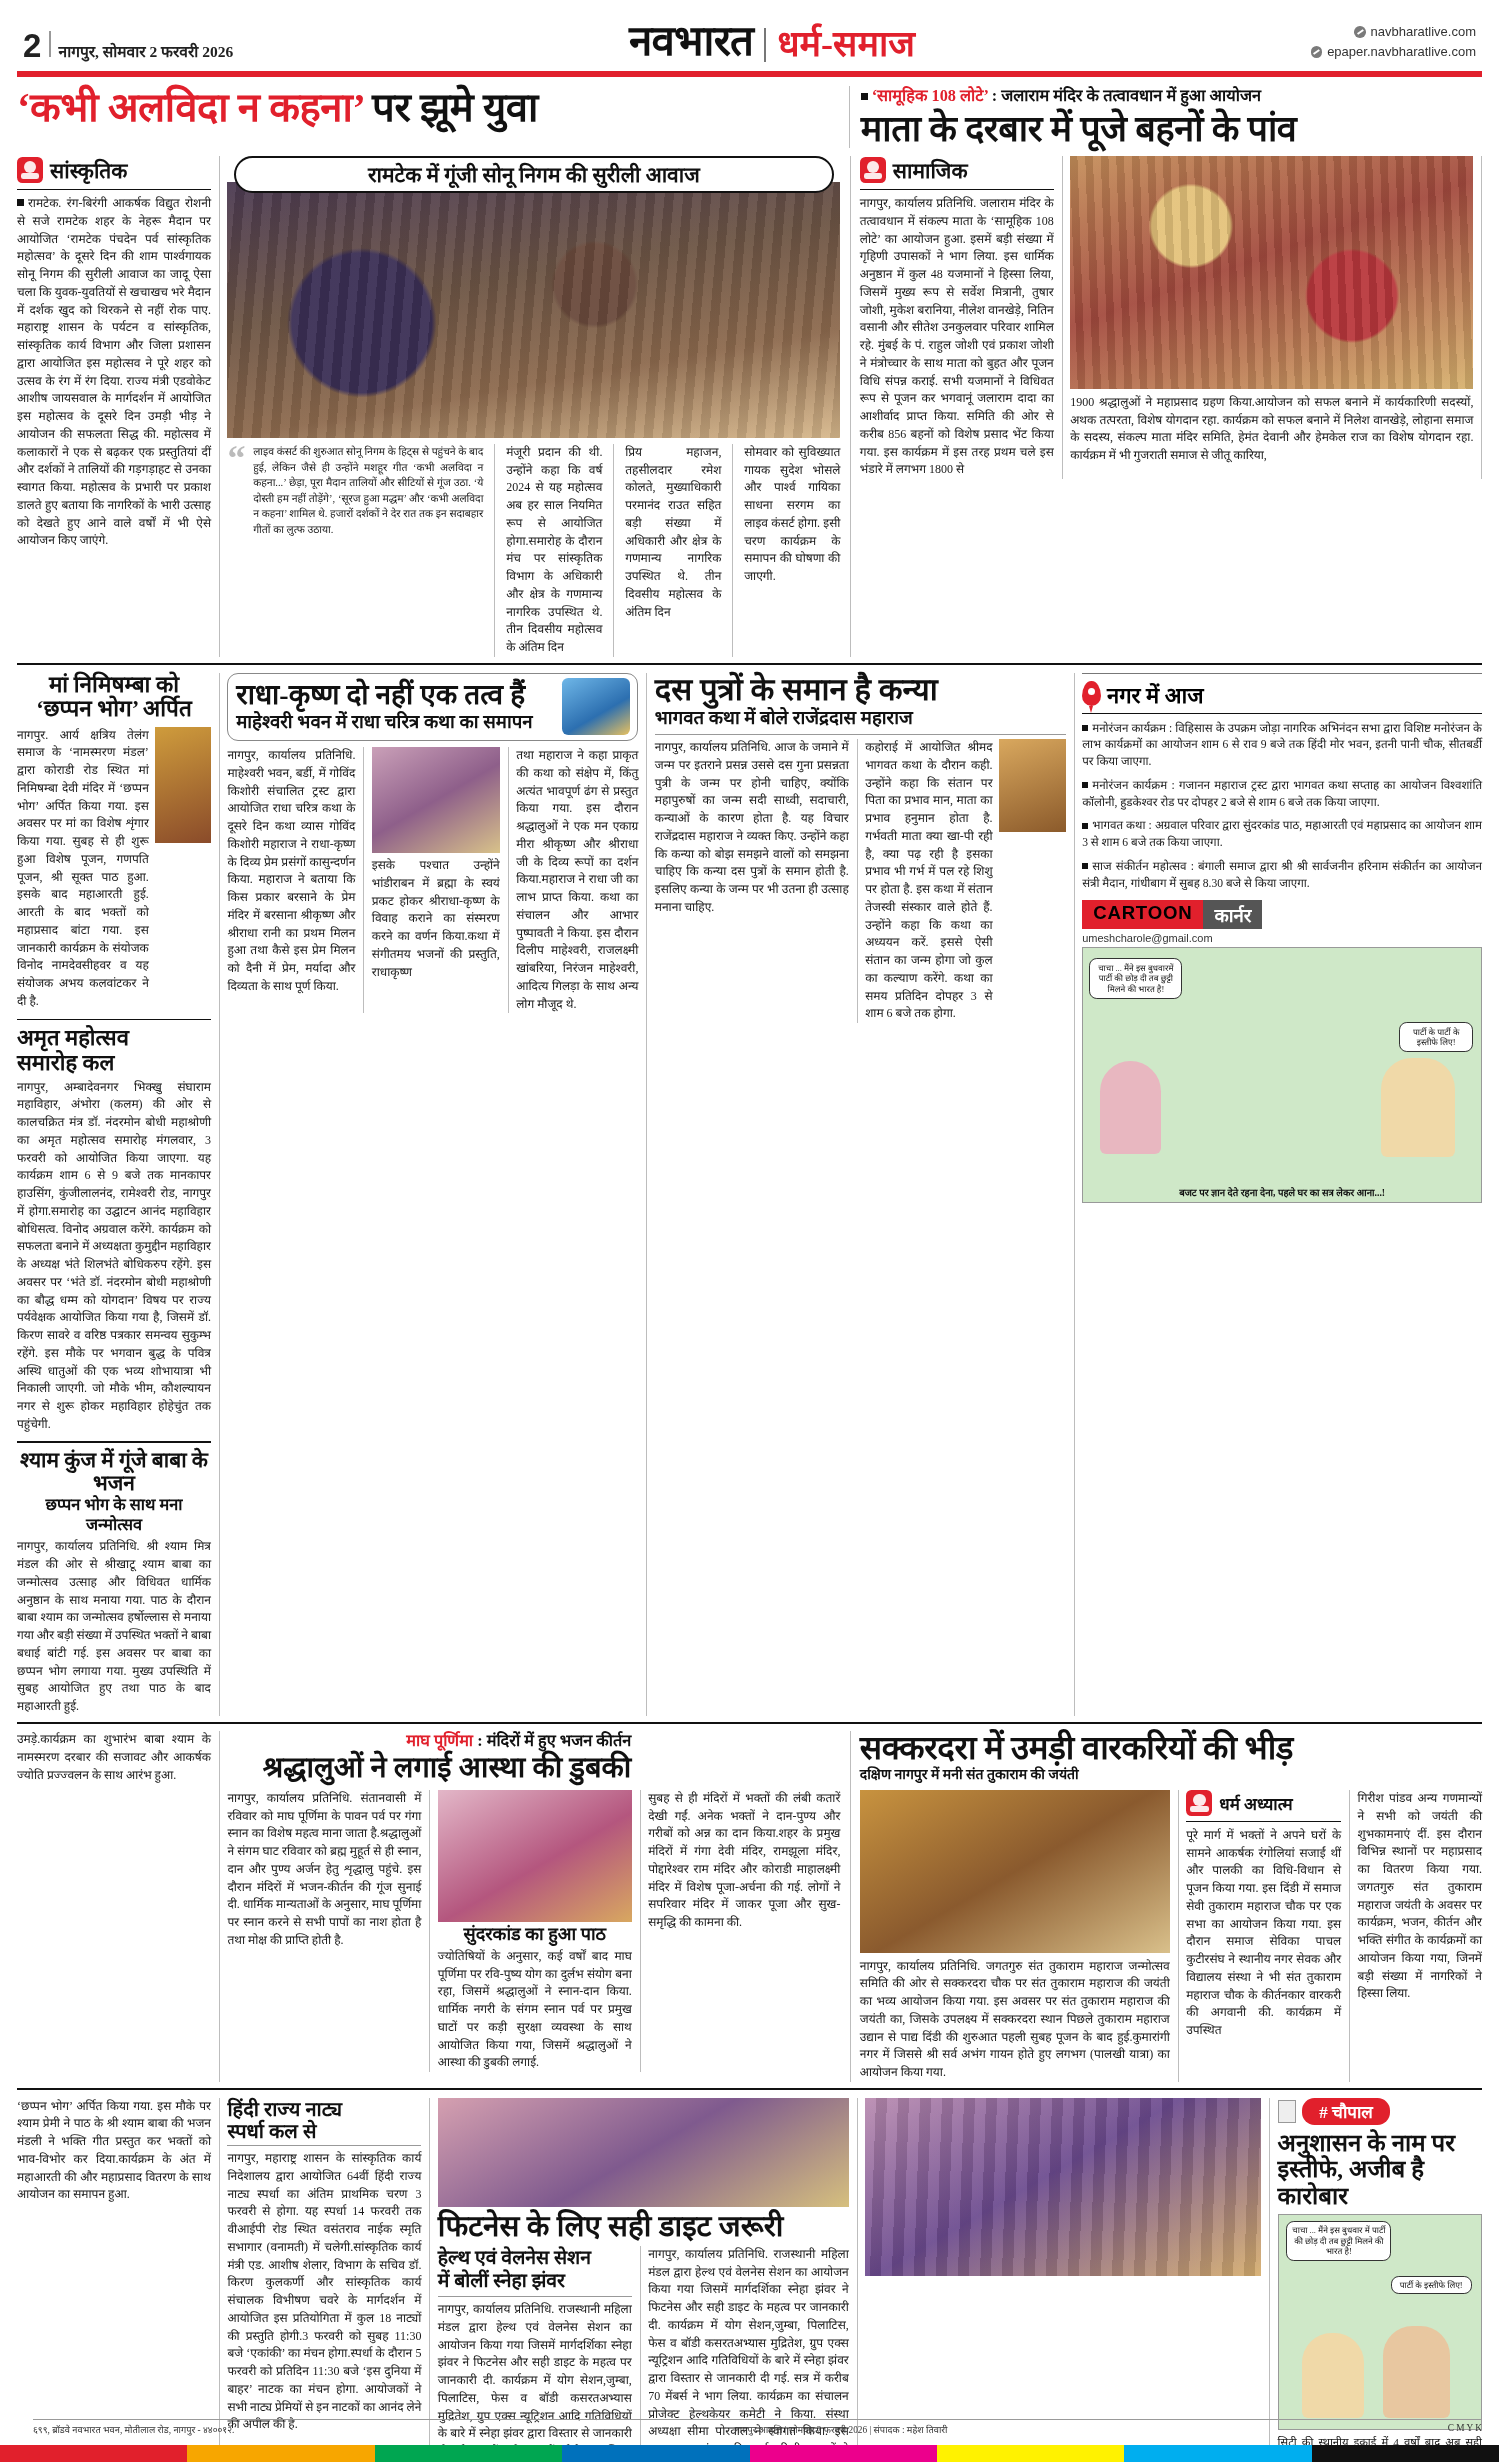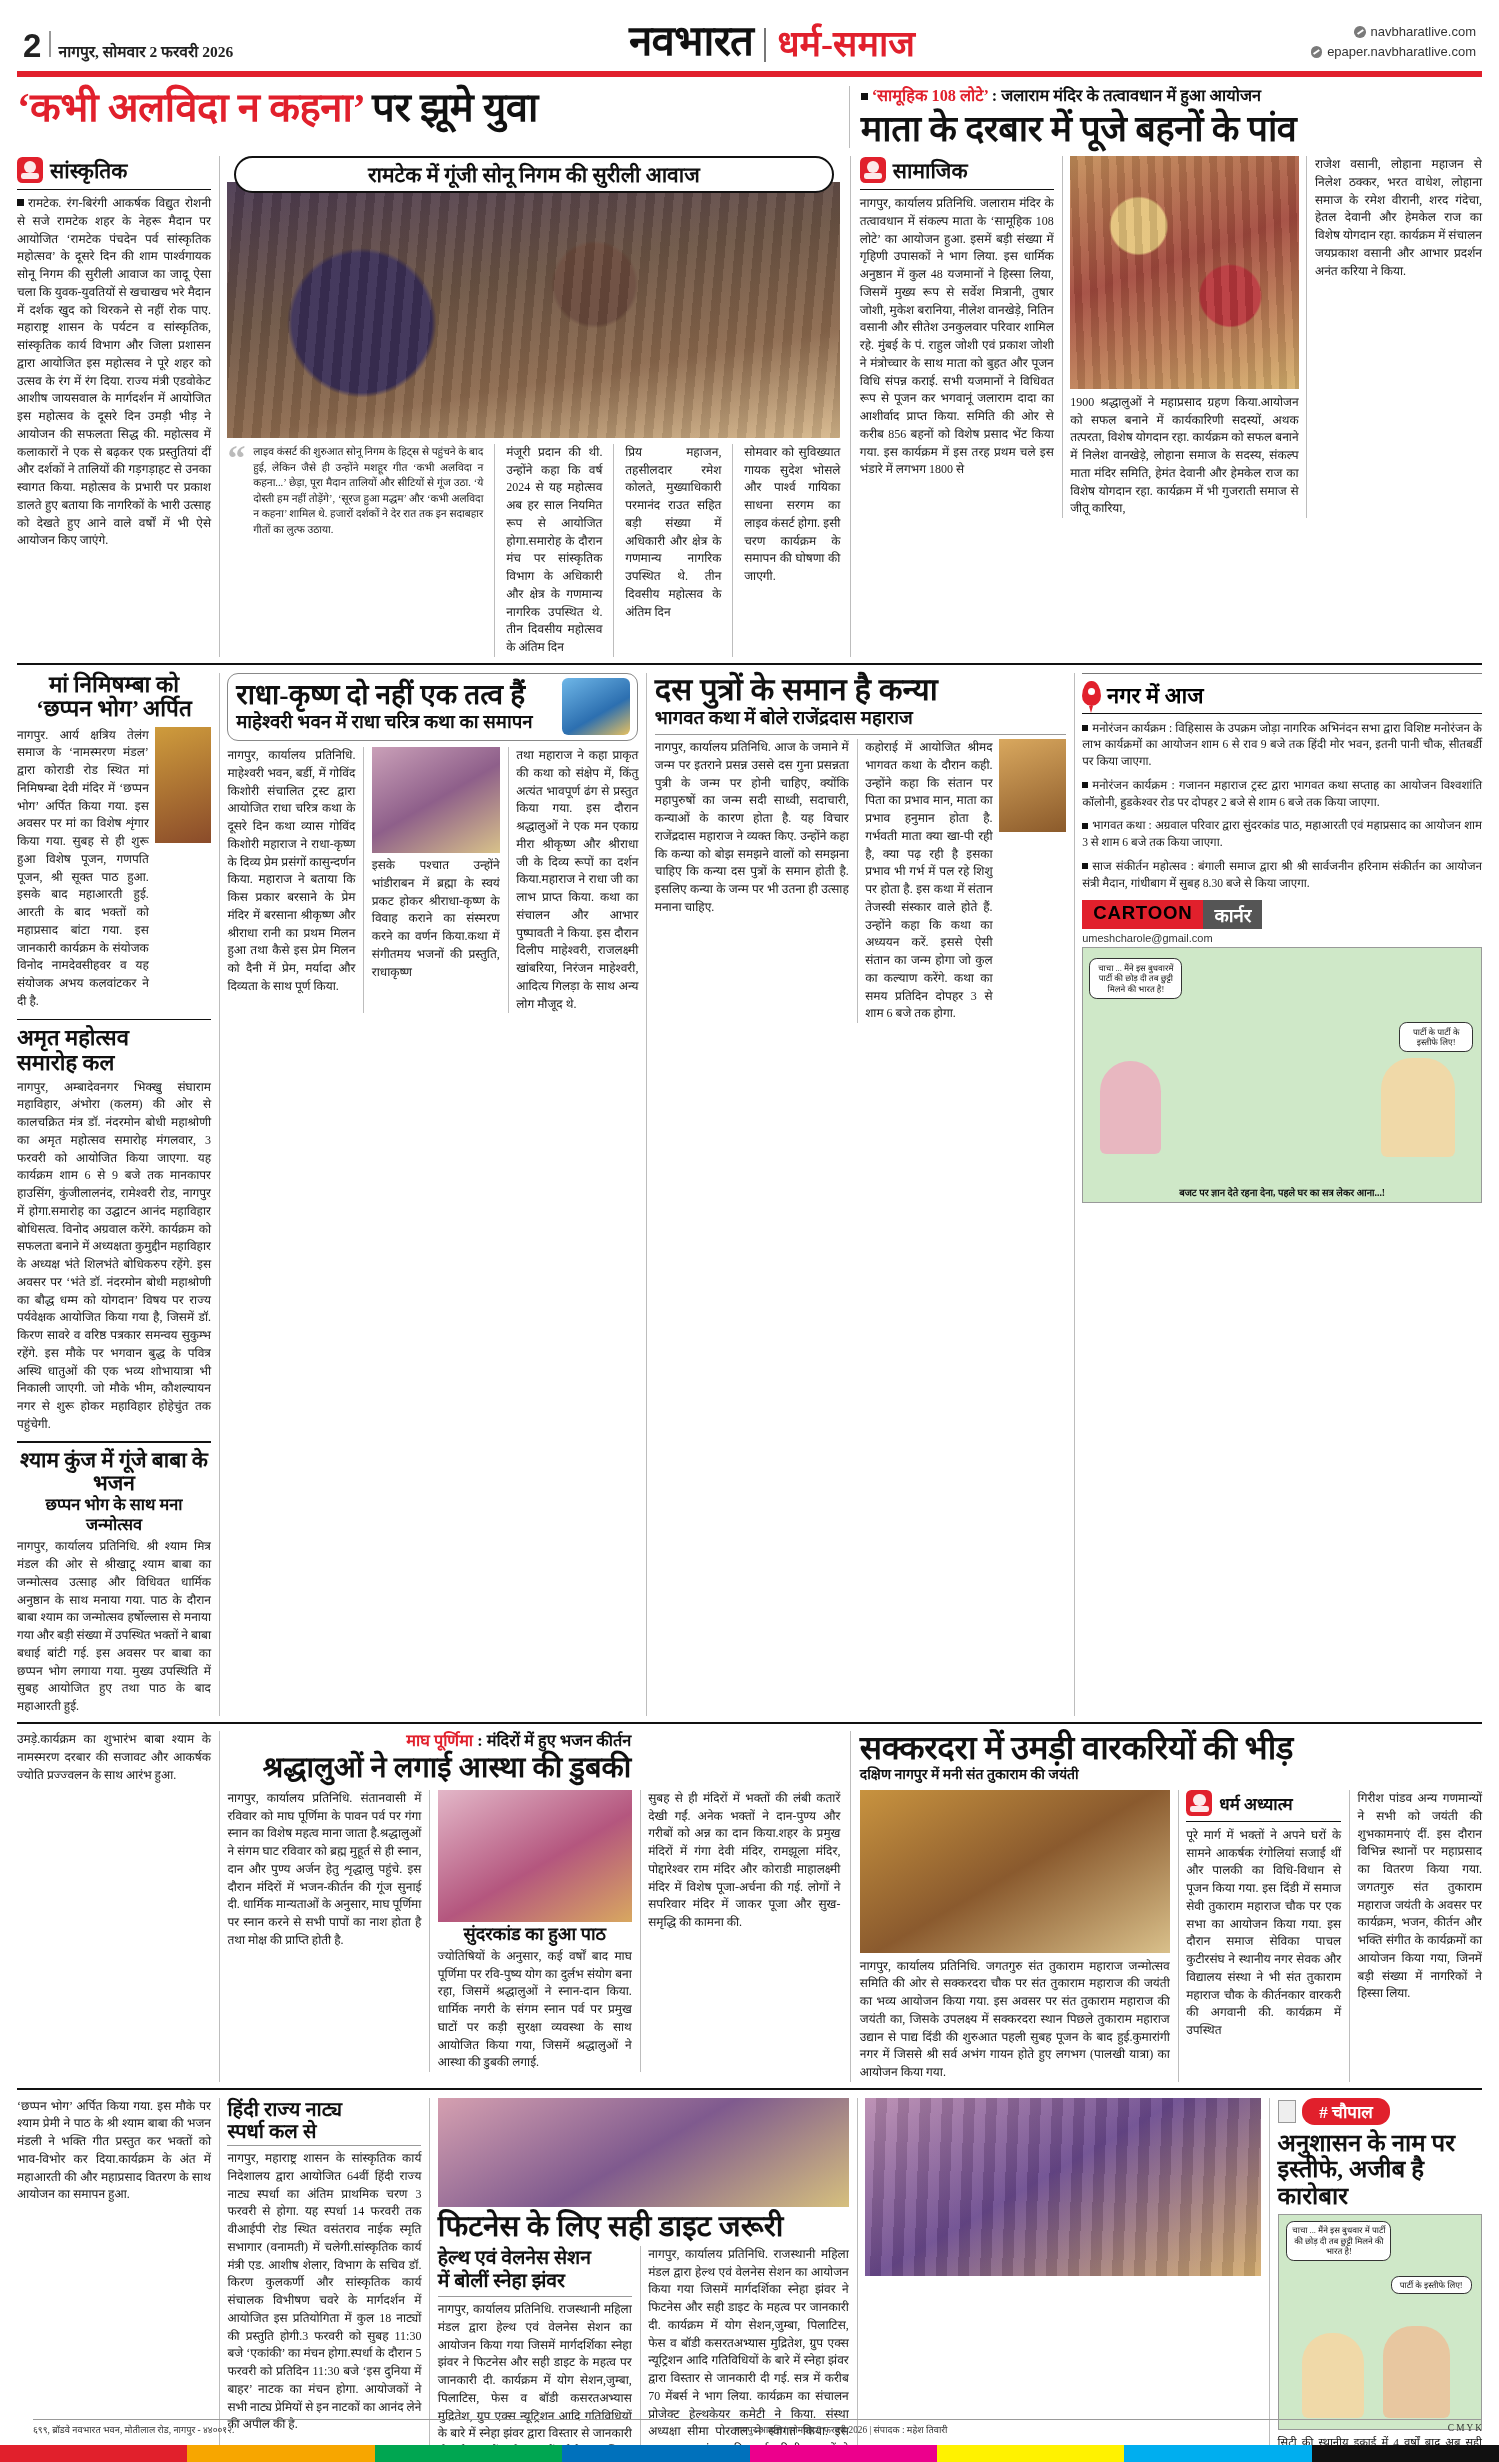--- a/index.html
+++ b/index.html
@@ -193,23 +193,20 @@
           <div class="photo" style="height:233px;">
             <div class="g" style="background:
                radial-gradient(circle at 30% 30%, #e4c27a 0 12%, transparent 13%),
                radial-gradient(circle at 70% 60%, #b9373c 0 14%, transparent 15%),
                linear-gradient(160deg,#c58f5a 0%,#a34a3e 45%,#d8b36f 100%);"></div>
             <div class="g" style="background:repeating-linear-gradient(88deg, rgba(255,255,255,.06) 0 7.8px, rgba(0,0,0,.1) 7.8px 15.5px);"></div>
           </div>
           <p class="body-txt" style="margin-top:4.7px;">1900 श्रद्धालुओं ने महाप्रसाद ग्रहण किया.आयोजन को सफल बनाने में कार्यकारिणी सदस्यों, अथक तत्परता, विशेष योगदान रहा. कार्यक्रम को सफल बनाने में निलेश वानखेड़े, लोहाना समाज के सदस्य, संकल्प माता मंदिर समिति, हेमंत देवानी और हेमकेल राज का विशेष योगदान रहा. कार्यक्रम में भी गुजराती समाज से जीतू कारिया,</p>
         </div>
         <div class="vrule" style="align-self:stretch;"></div>
-        <div style="width:167px;">
-          <p class="body-txt">राजेश वसानी, लोहाना महाजन से निलेश ठक्कर, भरत वाधेश, लोहाना समाज के रमेश वीरानी, शरद गंदेचा, हेतल देवानी और हेमकेल राज का विशेष योगदान रहा. कार्यक्रम में संचालन जयप्रकाश वसानी और आभार प्रदर्शन अनंत करिया ने किया.</p>
-        </div>
       </div>
     </div>
   </div>
 
   <div class="pad" style="margin-top:6.2px;">
       <div class="rule"></div>
     </div>
 
   <div class="cols pad" style="margin-top:7.8px; align-items:flex-start;">
 

